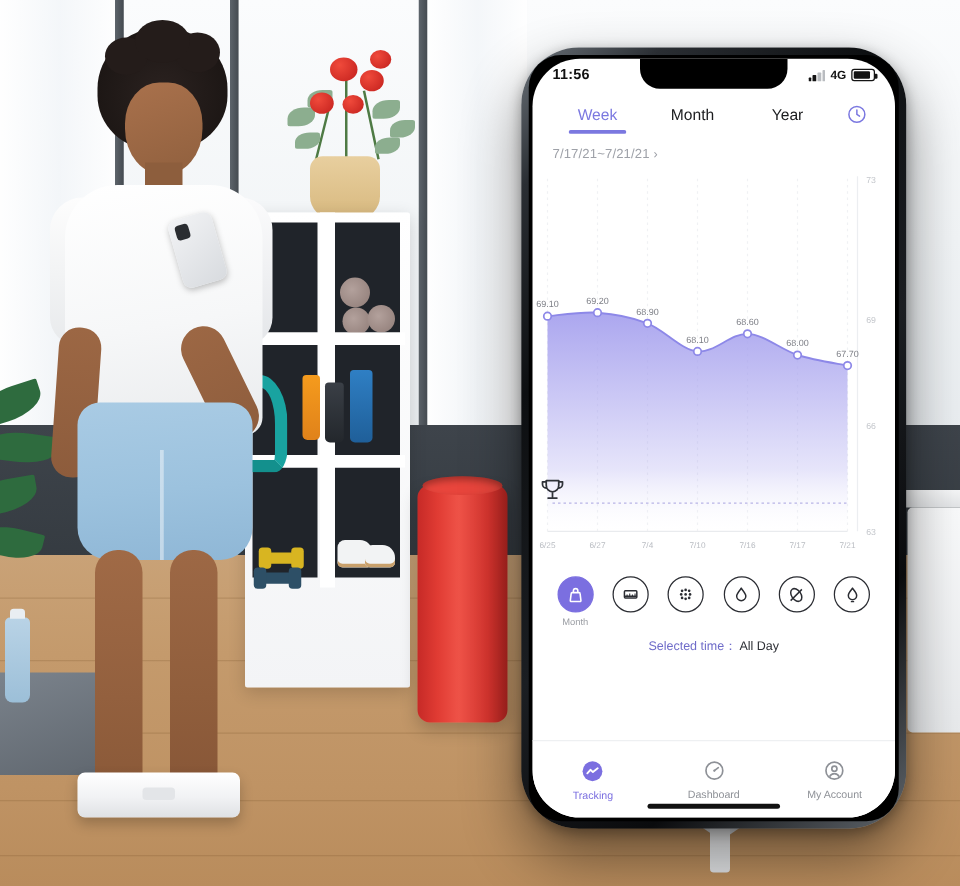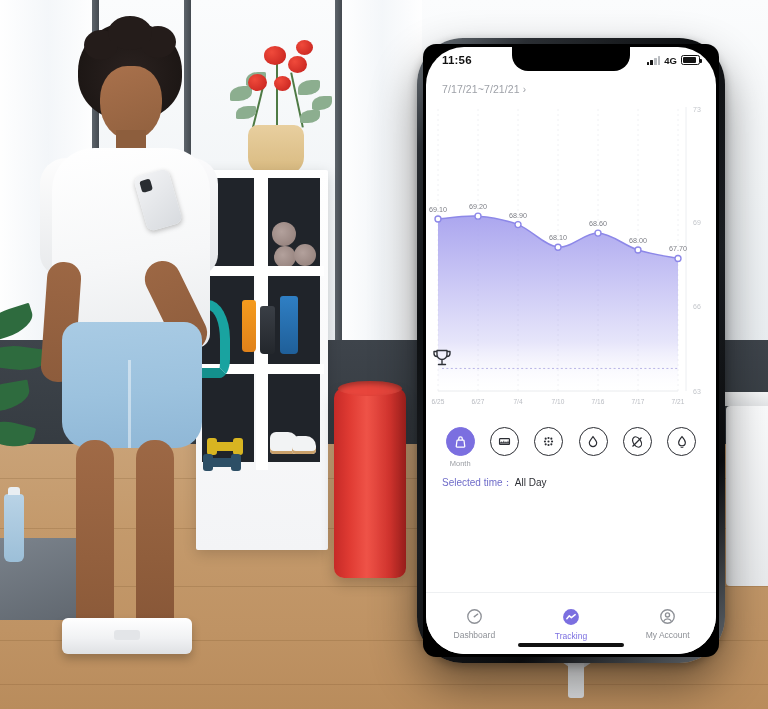--- a/index.html
+++ b/index.html
@@ -129,21 +129,21 @@
 
   
   .tripod { position:absolute; left:508px; top:628px; width:140px; height:72px; }
   .tleg { position:absolute; background:linear-gradient(180deg,#fdfdfd,#e2e4e7); border-radius:3px; }
 
   
   #phone { position:absolute; left:417px; top:38px; width:308px; height:625px;
     border-radius:46px;
     background:linear-gradient(135deg,#6e757c 0%,#2a2e33 12%,#0d0f11 30%,#1b1e22 55%,#0a0b0d 78%,#60666c 100%);
     padding:6px; box-shadow:0 22px 46px rgba(0,0,0,.45), 0 3px 10px rgba(0,0,0,.3); }
-  #phone-inner { width:100%; height:100%; border-radius:13px; background:#000; padding:3px; }
+  #phone-inner { width:100%; height:100%; border-radius:26px; background:#000; padding:3px; }
   #screen { position:relative; width:100%; height:100%; border-radius:38px;
     background:#ffffff; overflow:hidden; }
 
   .notch { position:absolute; left:50%; transform:translateX(-50%); top:0;
     width:118px; height:24px; background:#000; border-radius:0 0 16px 16px; z-index:30; }
 
   .statusbar { position:relative; height:26px; display:flex; align-items:center;
     justify-content:space-between; padding:0 16px; z-index:20; }
   .sb-time { font-size:11.5px; font-weight:bold; color:#111; letter-spacing:.2px; }
   .sb-right { display:flex; align-items:center; gap:4px; }
@@ -175,21 +175,21 @@
 
   
   .metrics { display:flex; justify-content:space-around; align-items:flex-start;
     padding:8px 12px 2px 12px; }
   .metric { display:flex; flex-direction:column; align-items:center; gap:3px; cursor:pointer; width:40px; }
   .mico { width:29px; height:29px; border-radius:50%; display:flex; align-items:center;
     justify-content:center; border:1.6px solid #2b2d33; position:relative; }
   .metric.active .mico { background:#7b6fe0; border-color:#7b6fe0; }
   .mlabel { font-size:7.5px; color:#9a9da3; }
 
-  .seltime { text-align:left; padding:6px 16px 0 16px; font-size:10px; color:#6f6cc9; }
+  .seltime { text-align:center; padding:6px 16px 0 16px; font-size:10px; color:#6f6cc9; }
   .seltime b { color:#2d2f35; font-weight:normal; }
 
   
   .navbar { position:absolute; left:0; right:0; bottom:0; height:62px;
     border-top:1px solid #eef0f2; background:#fff; display:flex; }
   .navitem { flex:1; display:flex; flex-direction:column; align-items:center;
     justify-content:center; gap:4px; cursor:pointer; }
   .navlabel { font-size:8.5px; color:#8e9197; }
   .navitem.active .navlabel { color:#7b6fe0; }
   .homebar { position:absolute; left:50%; transform:translateX(-50%); bottom:7px;
@@ -318,20 +318,31 @@
               <i></i>
               <i></i>
             </div>
           <div class="net">4G</div>
           <div class="batt">
               <span style="width:86%"></span>
             </div>
         </div>
       </div>
 
+      <div class="tabs">
+        <div class="tab active">Week</div>
+        <div class="tab">Month</div>
+        <div class="tab">Year</div>
+        <div class="clock-btn">
+          <svg width="17" height="17" viewBox="0 0 24 24" fill="none" stroke="#7b78e0" stroke-width="1.7">
+            <circle cx="12" cy="12" r="9"></circle>
+              <path d="M12 7v5l3 2" stroke-linecap="round"></path>
+          </svg>
+        </div>
+      </div>
 
       <div class="daterange">
         <span>7/17/21~7/21/21</span>
         <span class="chev">›</span>
       </div>
 
       <div class="chartwrap">
         <svg class="chartsvg" id="chart" width="292" height="320" viewBox="0 0 292 320">
             <defs>
               <linearGradient id="ag" x1="0" y1="0" x2="0" y2="1">
@@ -446,35 +457,35 @@
           </div>
         </div>
       </div>
 
       <div class="seltime">
         <span>Selected time：</span>
         <b>All Day</b>
       </div>
 
       <div class="navbar">
+        <div class="navitem active">
+          <svg width="20" height="20" viewBox="0 0 24 24">
+            <circle cx="12" cy="12" r="9.5" fill="#7b6fe0"></circle>
+            <path d="M7 14l3-3.4 2.4 2.2L17 9.2" fill="none" stroke="#fff" stroke-width="1.8" stroke-linecap="round" stroke-linejoin="round"></path>
+          </svg>
+          <div class="navlabel">Tracking</div>
+        </div>
         <div class="navitem">
           <svg width="19" height="19" viewBox="0 0 24 24" fill="none" stroke="#8e9197" stroke-width="1.7">
             <circle cx="12" cy="12" r="8.5"></circle>
               <path d="M12 12l4-3" stroke-linecap="round"></path>
               <circle cx="12" cy="12" r="1.1" fill="#8e9197" stroke="none"></circle>
           </svg>
           <div class="navlabel">Dashboard</div>
         </div>
-        <div class="navitem active">
-          <svg width="20" height="20" viewBox="0 0 24 24">
-            <circle cx="12" cy="12" r="9.5" fill="#7b6fe0"></circle>
-            <path d="M7 14l3-3.4 2.4 2.2L17 9.2" fill="none" stroke="#fff" stroke-width="1.8" stroke-linecap="round" stroke-linejoin="round"></path>
-          </svg>
-          <div class="navlabel">Tracking</div>
-        </div>
         <div class="navitem">
           <svg width="19" height="19" viewBox="0 0 24 24" fill="none" stroke="#8e9197" stroke-width="1.7">
             <circle cx="12" cy="12" r="8.5"></circle>
               <circle cx="12" cy="10" r="2.6"></circle>
               <path d="M7.2 18a5.3 5.3 0 0 1 9.6 0"></path>
           </svg>
           <div class="navlabel">My Account</div>
         </div>
       </div>
 

